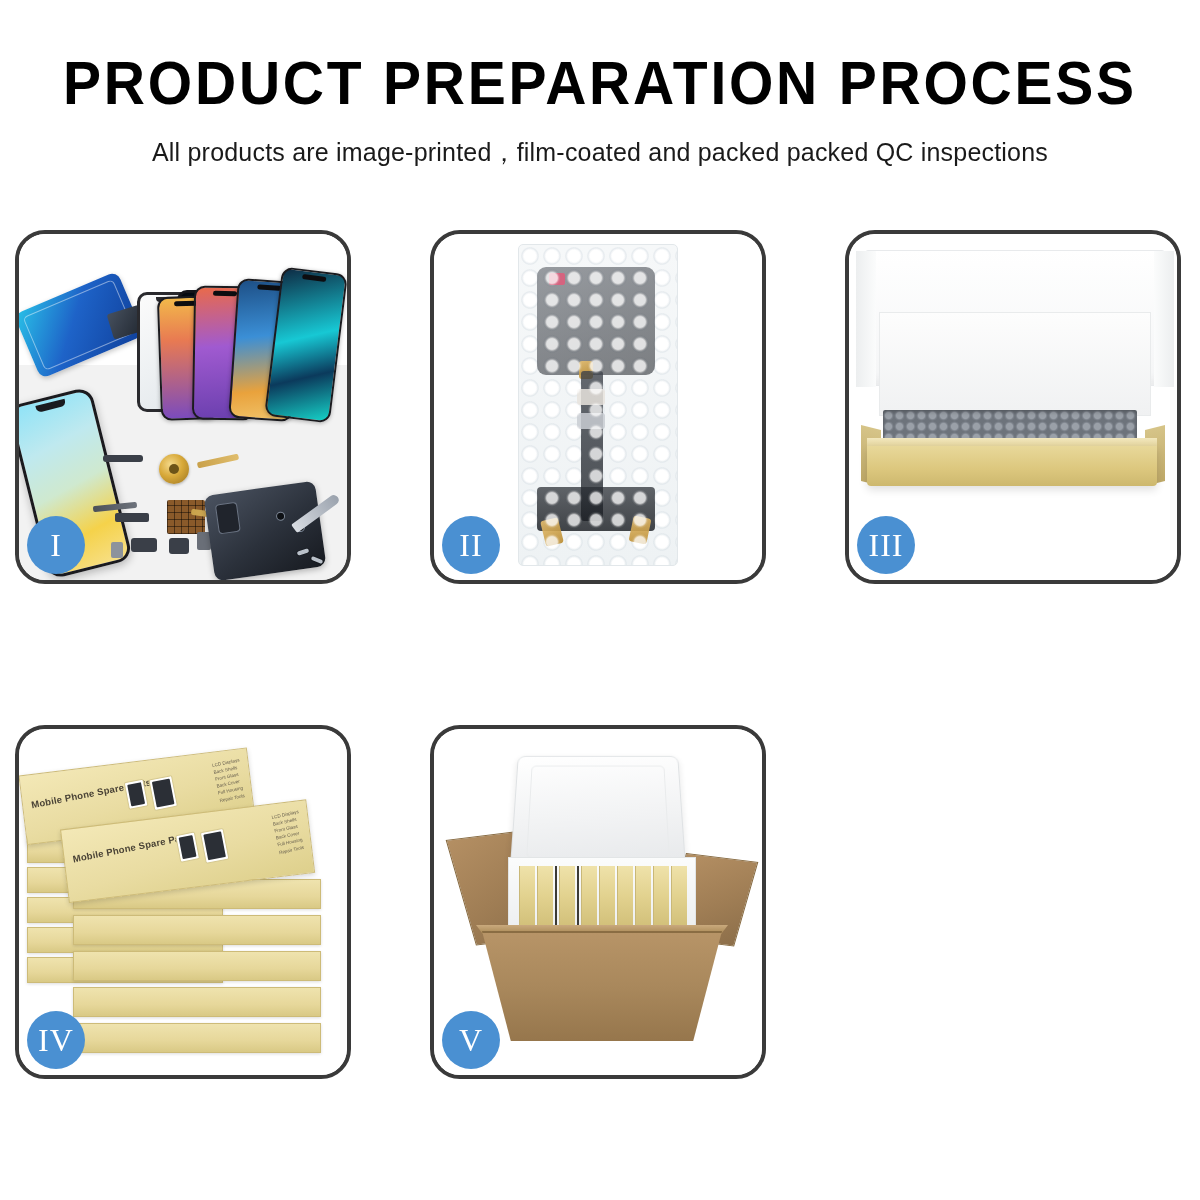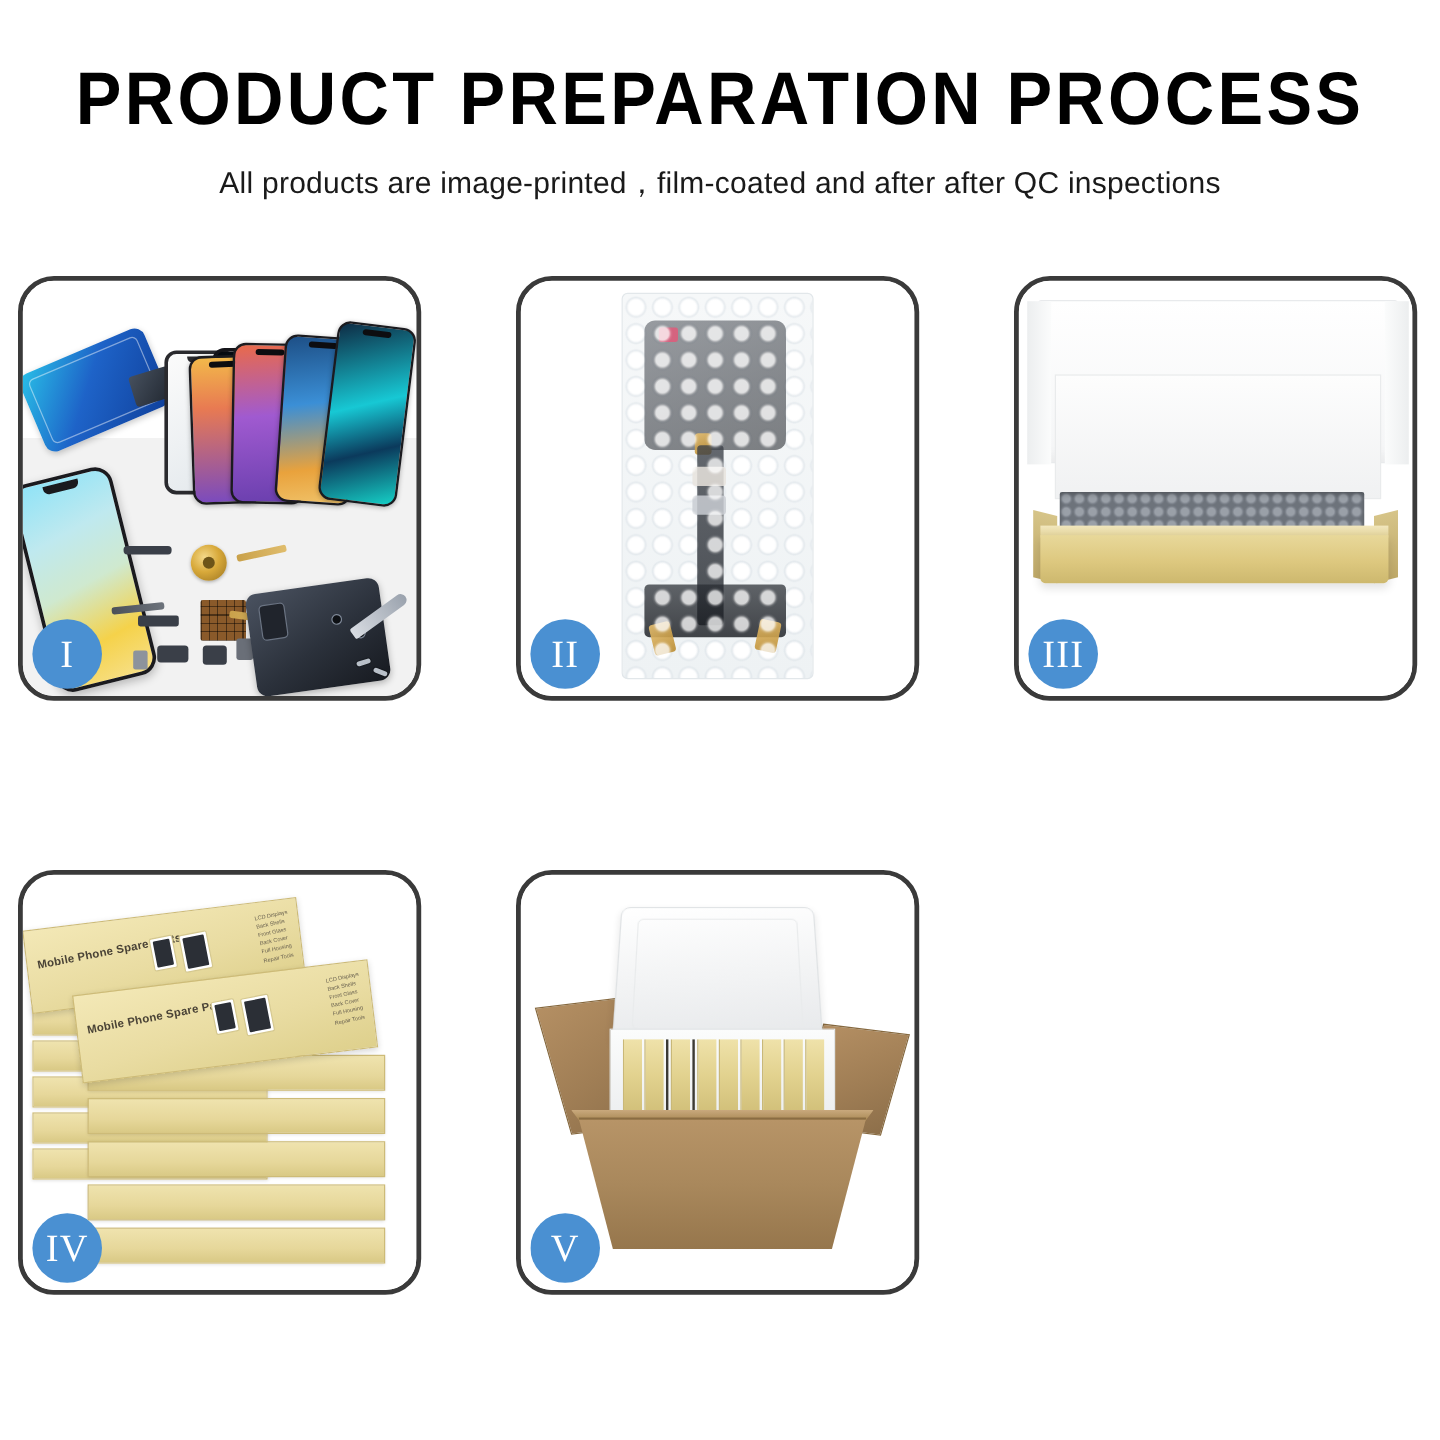--- a/index.html
+++ b/index.html
@@ -494,21 +494,21 @@
     background:radial-gradient(ellipse at center, rgba(0,0,0,.14), rgba(0,0,0,0) 70%);
   }
 </style>
 </head>
 <body>
 
 <div id="page">
 
   <div class="header">
     <div class="title">PRODUCT PREPARATION PROCESS</div>
-    <div class="subtitle">All products are image-printed，film-coated and after after QC inspections</div>
+    <div class="subtitle">All products are image-printed，film-coated and packed packed QC inspections</div>
   </div>
 
   <div class="grid">
 
     <div class="panel col1 row1">
       <div class="panel-media">
         <div class="p1-bg"></div>
 
         <div class="adhesive">
           <div class="chip"></div>

